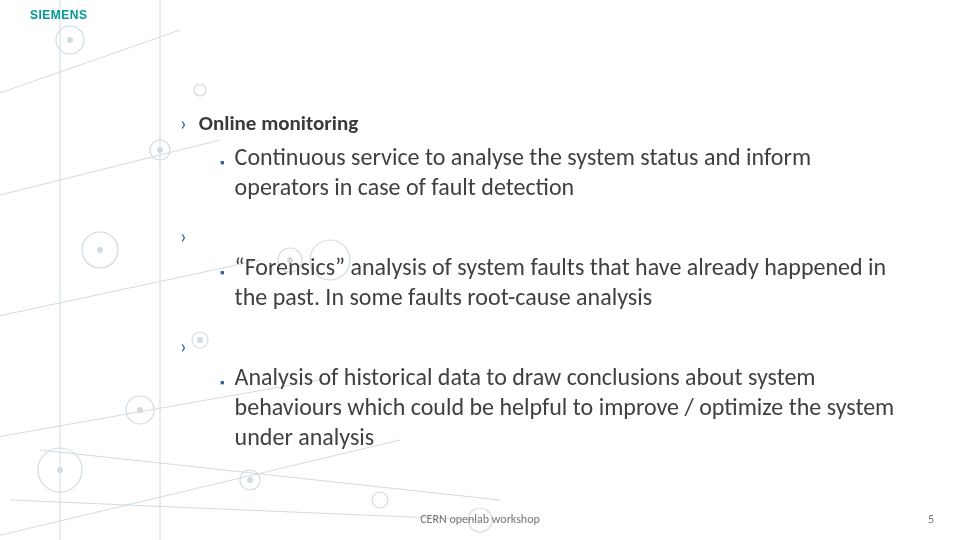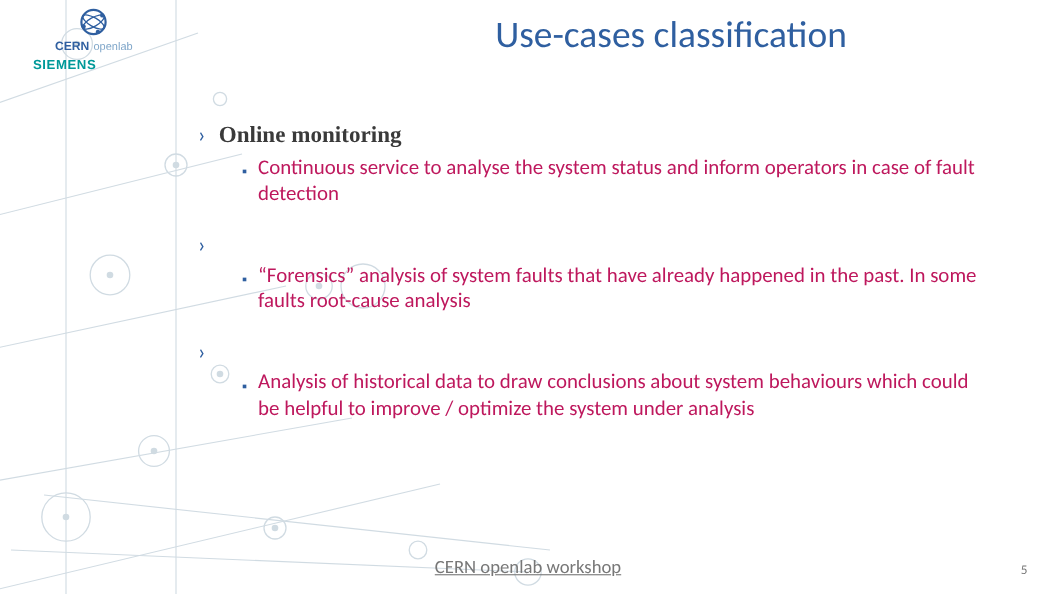--- a/index.html
+++ b/index.html
@@ -70,51 +70,49 @@
   .chevron {
     color: #2f5fa0;
     font-size: 20px;
     line-height: 1;
     display: inline-block;
   }
   .item-title {
     font-size: 21px;
     font-weight: 700;
     color: #3a3a3a;
-    font-family: Liberation Serif, serif;
   }
   .sub {
     display: flex;
     align-items: baseline;
     gap: 10px;
     margin-left: 40px;
     margin-top: 6px;
   }
   .square {
     color: #2f5fa0;
     font-size: 13px;
     line-height: 1.4;
     position: relative;
     top: 2px;
   }
   .sub-text {
-    font-size: 19px;
-    color: #be185d;
+    font-size: 24px;
+    color: #404040;
     line-height: 1.25;
   }
   .footer-center {
     position: absolute;
     bottom: 14px;
     left: 0;
     right: 0;
     text-align: center;
-    font-size: 17px;
+    font-size: 12px;
     color: #777;
     z-index: 2;
-    text-decoration: underline;
   }
   .footer-right {
     position: absolute;
     bottom: 14px;
     right: 26px;
     font-size: 12px;
     color: #777;
     z-index: 2;
   }
 </style>
@@ -155,38 +153,23 @@
       <circle cx="100" cy="250" r="3"></circle>
       <circle cx="200" cy="340" r="3"></circle>
       <circle cx="290" cy="260" r="3"></circle>
       <circle cx="140" cy="410" r="3"></circle>
       <circle cx="60" cy="470" r="3"></circle>
       <circle cx="250" cy="480" r="3"></circle>
     </g>
   </svg>
 
   <div class="logo-block">
-    <div class="cern-logo">
-      <svg width="110" height="44" viewBox="0 0 110 44" xmlns="http://www.w3.org/2000/svg">
-        <g transform="translate(55,14)">
-          <circle cx="0" cy="0" r="11" fill="none" stroke="#2f5fa0" stroke-width="2"></circle>
-          <ellipse cx="0" cy="0" rx="11" ry="4" fill="none" stroke="#2f5fa0" stroke-width="1.2" transform="rotate(30)"></ellipse>
-          <ellipse cx="0" cy="0" rx="11" ry="4" fill="none" stroke="#2f5fa0" stroke-width="1.2" transform="rotate(-30)"></ellipse>
-          <circle cx="8" cy="-6" r="2" fill="#2f5fa0"></circle>
-          <circle cx="-9" cy="4" r="2" fill="#2f5fa0"></circle>
-          <circle cx="4" cy="9" r="2" fill="#2f5fa0"></circle>
-        </g>
-        <text x="20" y="39" font-family="Arial" font-size="11" font-weight="700" fill="#2f5fa0"><tspan>CERN</tspan></text>
-        <text x="55" y="39" font-family="Arial" font-size="10" fill="#7fa6c9"><tspan>openlab</tspan></text>
-      </svg>
-    </div>
     <div class="siemens">SIEMENS</div>
   </div>
 
-  <div class="title">Use-cases classification</div>
 
   <div class="content">
 
     <div class="item">
       <div class="item-head">
         <span class="chevron">›</span>
         <span class="item-title">Online monitoring</span>
       </div>
       <div class="sub">
         <span class="square">▪</span>

